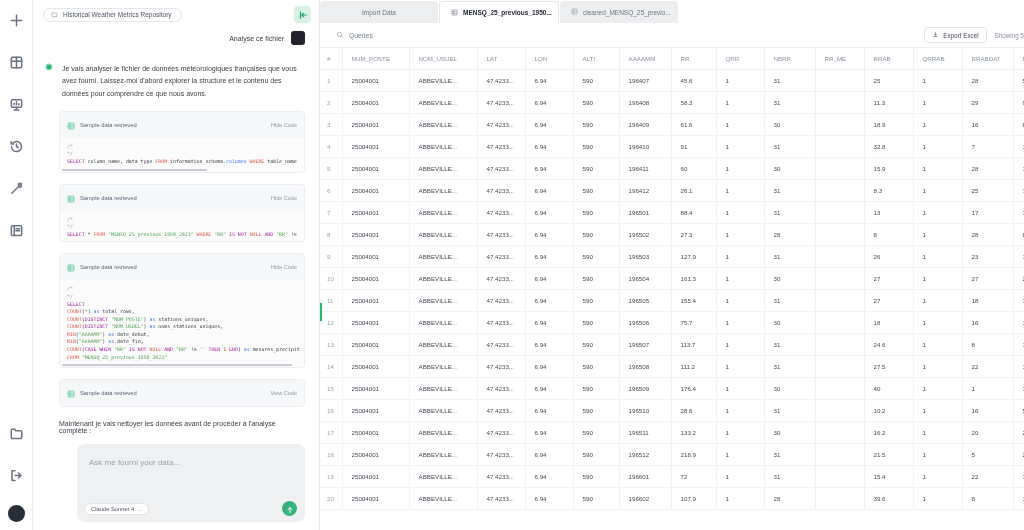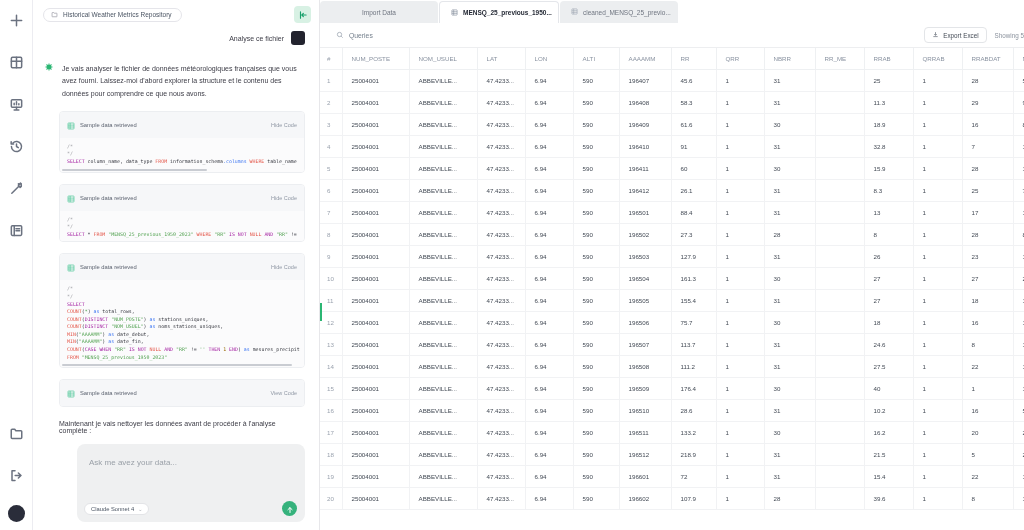--- a/index.html
+++ b/index.html
@@ -392,21 +392,21 @@
             <span class="code-title">Sample data retrieved</span>
           </span>
           <span class="code-toggle">View Code</span>
         </div>
       </div>
 
       <div class="after-text">Maintenant je vais nettoyer les données avant de procéder à l'analyse complète :</div>
     </div>
 
     <div class="composer">
-      <div class="composer-ph">Ask me avez your data...</div>
+      <div class="composer-ph">Ask me fourni your data...</div>
       <div class="model-chip">
         <span>Claude Sonnet 4</span>
         <span class="chev">⌄</span>
       </div>
       <div class="send-btn">
         <span>
           <svg viewBox="0 0 16 16">
               <path d="M8 13V3.5M3.8 7.4L8 3.2l4.2 4.2"></path>
             </svg>
         </span>

